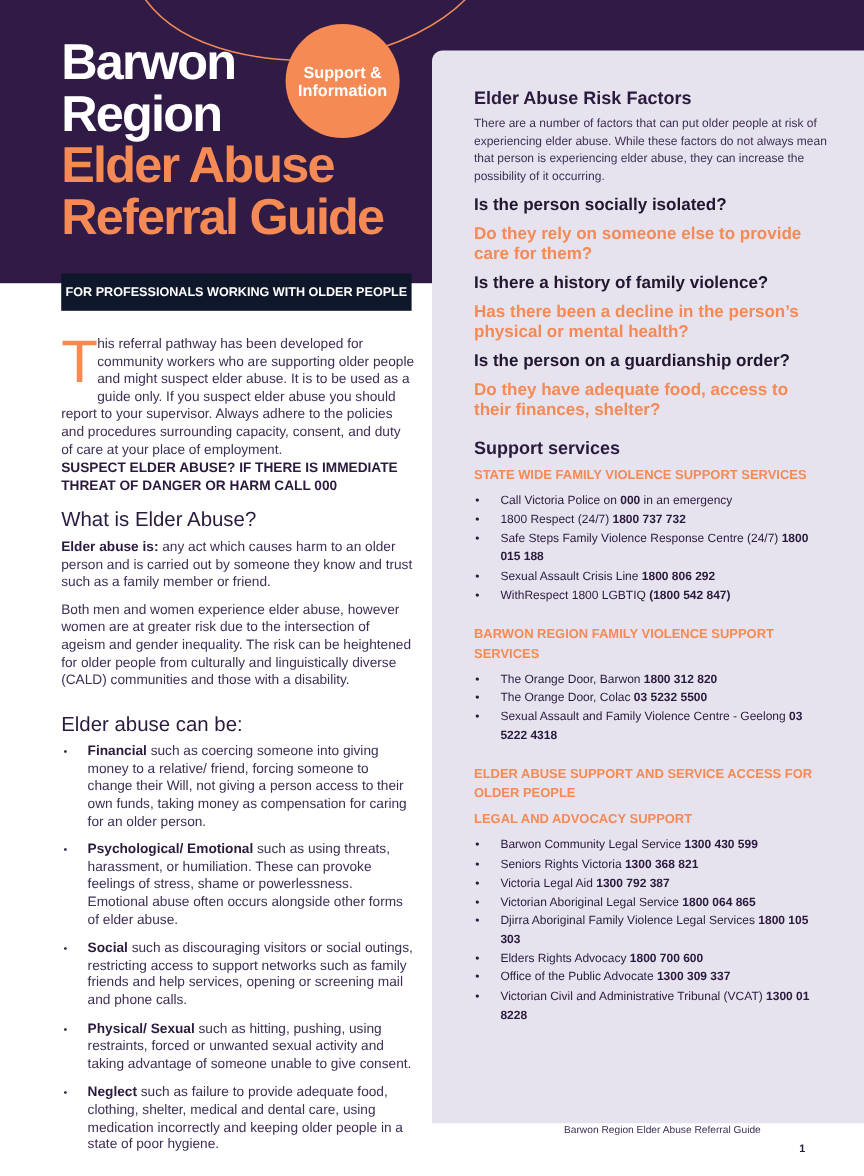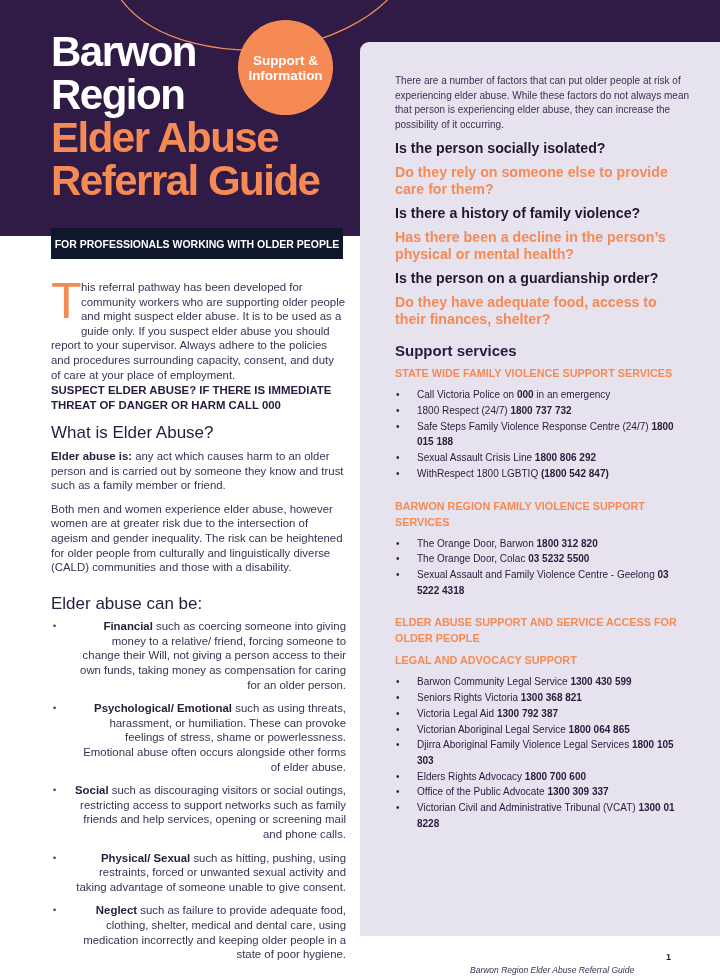--- a/index.html
+++ b/index.html
@@ -16,38 +16,38 @@
   .profbox { position:absolute; left:51px; top:228px; width:292px; height:31px; background:#0f172a; color:#fff;
              font-weight:bold; font-size:10.5px; display:flex; align-items:center; justify-content:center; }
   .left { position:absolute; left:51px; top:280px; width:295px; font-size:11.4px; line-height:14.6px; color:#3e2f55; }
   .intro { position:relative; }
   .dropcap { float:left; color:#f58a55; font-size:50px; line-height:38px; font-weight:normal; margin:2px 6px 0 0; font-family:"Liberation Sans", sans-serif; width:24px; height:42px; }
   .warn { font-weight:bold; color:#2a1a3d; margin-top:1px; font-size:11.4px; }
   .h2 { font-size:17px; font-weight:bold; color:#2a1a3d; margin-top:14px; margin-bottom:8px; font-weight:normal; }
   .h2b { font-size:17px; color:#2a1a3d; margin-top:22px; margin-bottom:8px; }
   .p { margin-bottom:9px; }
   .p b { color:#2a1a3d; }
-  ul.types { list-style:none;text-align:right; }
+  ul.types { list-style:none; }
   ul.types li { position:relative; padding-left:22px; margin-bottom:9px; }
   ul.types li::before { content:"•"; position:absolute; left:2px; top:0; font-size:9px; }
   ul.types li b { color:#2a1a3d; }
   .panel { position:absolute; left:360px; top:42px; width:360px; height:894px; background:#e6e3ef; border-top-left-radius:9px; }
   .pc { position:absolute; left:35px; top:32px; width:295px; }
   .ph { font-size:15px; font-weight:bold; color:#2a1a3d; margin-bottom:6px; }
   .pp { font-size:10px; line-height:14.6px; color:#3e2f55; margin-bottom:8px; }
   .q { font-size:14.2px; font-weight:bold; line-height:17px; margin-bottom:7px; }
   .q.dark { color:#22172f; }
   .q.orange { color:#f58a55; }
   .ss { font-size:15px; font-weight:bold; color:#2a1a3d; margin-top:14px; margin-bottom:6px; }
   .sub { font-size:10.8px; font-weight:bold; color:#f58a55; line-height:16px; margin-bottom:6px; }
   ul.svc { list-style:none; margin-bottom:16px; }
   ul.svc li { position:relative; padding-left:22px; font-size:10px; line-height:15.7px; color:#2a1a3d; }
   ul.svc li::before { content:"•"; position:absolute; left:1px; top:0; }
   ul.svc li .n { font-weight:bold; }
-  .footer { position:absolute; top:965px; left:470px; font-size:8.5px; color:#3e2f55;font-style:italic; }
+  .footer { position:absolute; top:936px; left:470px; font-size:8.5px; color:#3e2f55; }
   .pagenum { position:absolute; top:952px; left:666px; font-size:9px; font-weight:bold; color:#2a1a3d; }
 </style>
 </head>
 <body>
 
 <div class="band"></div>
 <svg class="arc" width="720" height="236">
   <path d="M 118 -5 C 150 45, 230 55, 285 48 C 330 40, 370 20, 392 -5" fill="none" stroke="#f58a55" stroke-width="1.3"></path>
 </svg>
 
@@ -78,20 +78,21 @@
     <li><b>Financial</b><span> such as coercing someone into giving money to a relative/ friend, forcing someone to change their Will, not giving a person access to their own funds, taking money as compensation for caring for an older person.</span></li>
     <li><b>Psychological/ Emotional</b><span> such as using threats, harassment, or humiliation. These can provoke feelings of stress, shame or powerlessness. Emotional abuse often occurs alongside other forms of elder abuse.</span></li>
     <li><b>Social</b><span> such as discouraging visitors or social outings, restricting access to support networks such as family friends and help services, opening or screening mail and phone calls.</span></li>
     <li><b>Physical/ Sexual</b><span> such as hitting, pushing, using restraints, forced or unwanted sexual activity and taking advantage of someone unable to give consent.</span></li>
     <li><b>Neglect</b><span> such as failure to provide adequate food, clothing, shelter, medical and dental care, using medication incorrectly and keeping older people in a state of poor hygiene.</span></li>
   </ul>
 </div>
 
 <div class="panel">
   <div class="pc">
+    <div class="ph">Elder Abuse Risk Factors</div>
     <div class="pp">There are a number of factors that can put older people at risk of experiencing elder abuse. While these factors do not always mean that person is experiencing elder abuse, they can increase the possibility of it occurring.</div>
     <div class="q dark">Is the person socially isolated?</div>
     <div class="q orange">Do they rely on someone else to provide care for them?</div>
     <div class="q dark">Is there a history of family violence?</div>
     <div class="q orange">Has there been a decline in the person’s physical or mental health?</div>
     <div class="q dark">Is the person on a guardianship order?</div>
     <div class="q orange">Do they have adequate food, access to their finances, shelter?</div>
 
     <div class="ss">Support services</div>
 

